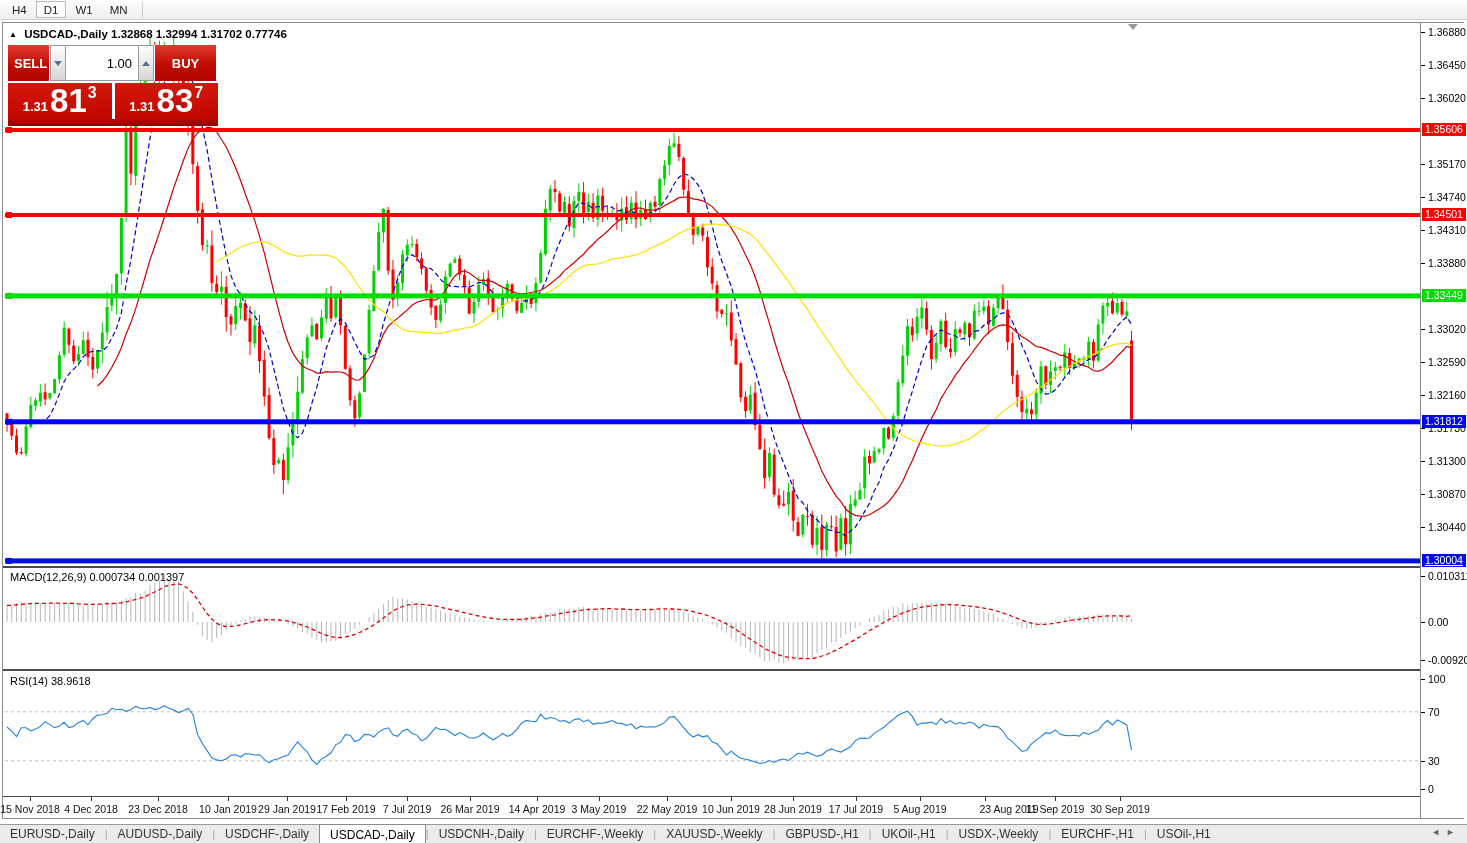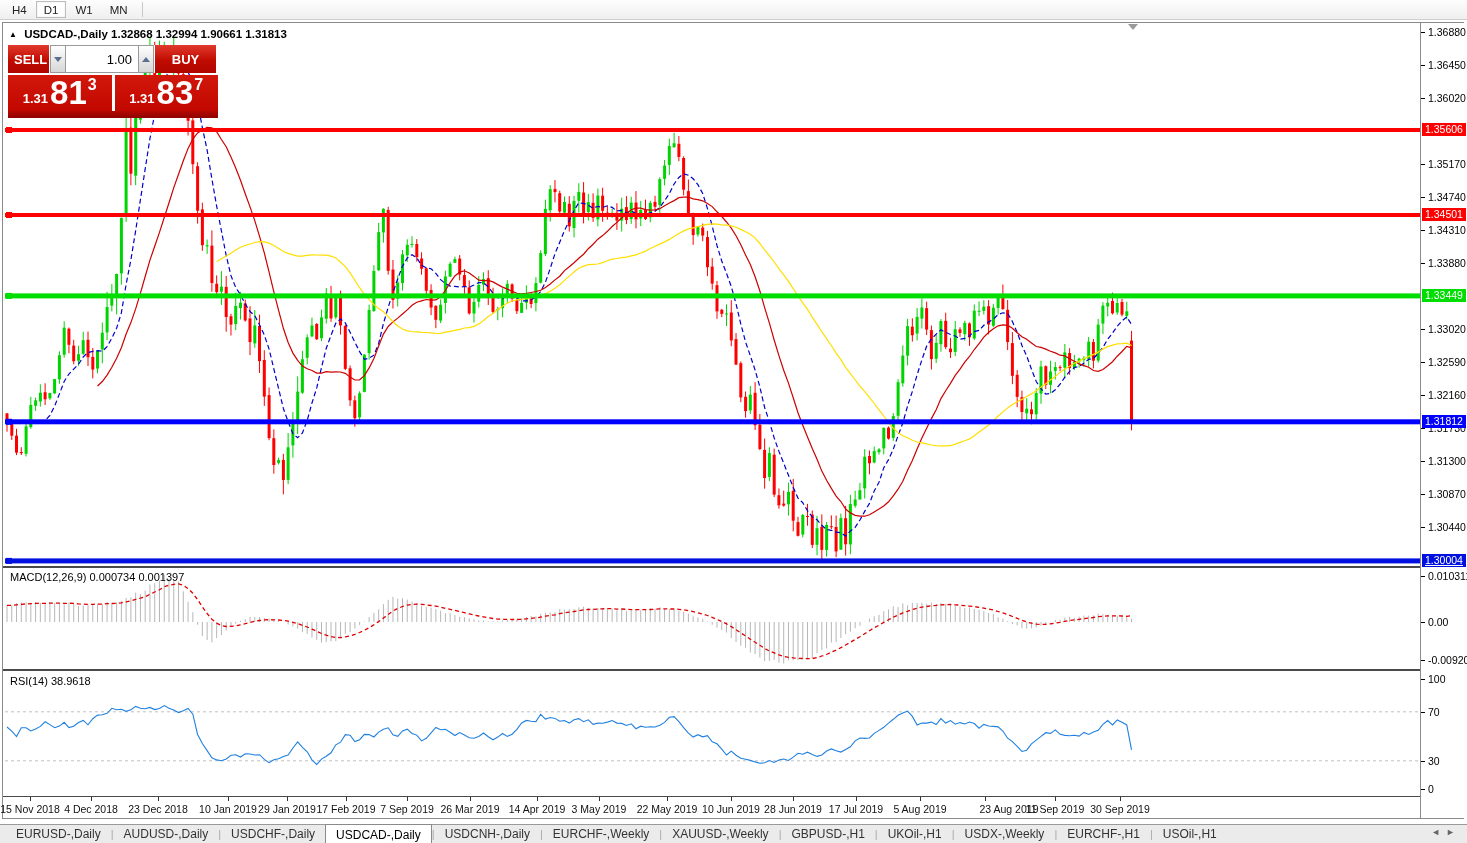--- a/index.html
+++ b/index.html
@@ -30,21 +30,21 @@
   
   #chart-title{position:absolute;left:9px;top:28px;font-size:11.5px;font-weight:bold;color:#000;}
   #chart-title .arr{font-size:8px;vertical-align:1px;margin-right:4px;color:#000;}
   #shift-marker{position:absolute;left:1128px;top:24px;width:0;height:0;
                 border-left:5px solid transparent;border-right:5px solid transparent;
                 border-top:6px solid #9a9a9a;}
   
   .ind-label{position:absolute;left:10px;font-size:11px;color:#000;}
   
   #oneclick{position:absolute;left:8px;top:45px;width:210px;}
-  .oc-row1{display:flex;height:28px;}
+  .oc-row1{display:flex;height:36px;}
   .oc-sell,.oc-buy{border:none;color:#fff;font-size:13px;font-weight:bold;cursor:default;
      background:linear-gradient(#e23a2e,#c00b00 55%,#b00600);font-family:"Liberation Sans",sans-serif;}
   .oc-sell{width:42px;border-right:1px solid #fff;}
   .oc-buy{width:62px;border-left:1px solid #fff;}
   .oc-spin{width:16px;background:linear-gradient(#fefefe,#d6d6d6);border:1px solid #9a9a9a;
            box-sizing:border-box;display:flex;align-items:center;justify-content:center;cursor:default;}
   .tri-down{width:0;height:0;border-left:4px solid transparent;border-right:4px solid transparent;border-top:5px solid #5a6f8f;}
   .tri-up{width:0;height:0;border-left:4px solid transparent;border-right:4px solid transparent;border-bottom:5px solid #5a6f8f;}
   .oc-input{width:72px;border:1px solid #9a9a9a;border-left:none;border-right:none;
             text-align:right;font-size:13px;padding:0 6px 0 0;box-sizing:border-box;
@@ -56,21 +56,21 @@
   .p-small{font-size:13px;font-weight:bold;align-self:flex-end;margin:0 2px 5px 0;}
   .p-big{font-size:33px;font-weight:bold;line-height:30px;}
   .p-sup{font-size:16px;font-weight:bold;align-self:flex-start;margin:1px 0 0 1px;}
   .oc-strip{height:7px;background:linear-gradient(#b50800,#8e0300);}
   
   #date-axis{position:absolute;left:5px;top:797px;width:1415px;height:21px;}
   .d-tick{position:absolute;top:0;width:1px;height:4px;background:#333;}
   .d-label{position:absolute;top:6px;transform:translateX(-50%);font-size:10.5px;color:#111;white-space:nowrap;}
   
   #tabs{position:absolute;left:0;top:824px;width:1467px;height:19px;background:#ebebeb;
-        border-top:1px solid #9a9a9a;display:flex;align-items:stretch;box-sizing:border-box;padding-left:6px;}
+        border-top:1px solid #9a9a9a;display:flex;align-items:stretch;box-sizing:border-box;}
   .tab{font-size:12px;color:#333;padding:2px 10px 0 10px;cursor:default;white-space:nowrap;}
   .tab.active{background:#fff;border:1px solid #8a8a8a;border-bottom:none;margin-top:-1px;
               color:#000;padding-top:3px;}
   .tab-sep{color:#aaa;font-size:11px;padding-top:3px;}
   #tab-arrows{position:absolute;right:6px;top:827px;font-size:9px;color:#666;letter-spacing:6px;cursor:default;}
 </style>
 </head>
 <body>
 
 <div id="app">
@@ -871,21 +871,21 @@
       <div class="ax-tag" style="top: 185px; background: rgb(255, 0, 0);">1.34501</div>
       <div class="ax-tag" style="top: 265.923px; background: rgb(0, 221, 0);">1.33449</div>
       <div class="ax-tag" style="top: 391.846px; background: rgb(0, 0, 255);">1.31812</div>
       <div class="ax-tag" style="top: 530.923px; background: rgb(0, 16, 224); text-decoration: underline;">1.30004</div>
     </div>
   <div id="axis-border"></div>
 
   <div id="chart-title">
     <span class="arr">▲</span>
     <span>USDCAD-,Daily</span>
-    <span>1.32868 1.32994 1.90661 1.31813</span>
+    <span>1.32868 1.32994 1.31702 0.77746</span>
   </div>
 
   <div id="shift-marker"></div>
 
   <div id="oneclick">
     <div class="oc-row1">
       <button class="oc-sell">SELL</button>
       <div class="oc-spin">
           <span class="tri-down"></span>
         </div>
@@ -920,21 +920,21 @@
       <div class="d-label" style="left: 86px;">4 Dec 2018</div>
       <div class="d-tick" style="left: 153px;"></div>
       <div class="d-label" style="left: 153px;">23 Dec 2018</div>
       <div class="d-tick" style="left: 223px;"></div>
       <div class="d-label" style="left: 223px;">10 Jan 2019</div>
       <div class="d-tick" style="left: 282px;"></div>
       <div class="d-label" style="left: 282px; text-align: right;">29 Jan 2019</div>
       <div class="d-tick" style="left: 341px;"></div>
       <div class="d-label" style="left: 341px;">17 Feb 2019</div>
       <div class="d-tick" style="left: 402px;"></div>
-      <div class="d-label" style="left: 402px;">7 Sep 2019</div>
+      <div class="d-label" style="left: 402px;">7 Jul 2019</div>
       <div class="d-tick" style="left: 465px;"></div>
       <div class="d-label" style="left: 465px;">26 Mar 2019</div>
       <div class="d-tick" style="left: 532px;"></div>
       <div class="d-label" style="left: 532px;">14 Apr 2019</div>
       <div class="d-tick" style="left: 594px;"></div>
       <div class="d-label" style="left: 594px;">3 May 2019</div>
       <div class="d-tick" style="left: 662px;"></div>
       <div class="d-label" style="left: 662px;">22 May 2019</div>
       <div class="d-tick" style="left: 726px;"></div>
       <div class="d-label" style="left: 726px;">10 Jun 2019</div>

